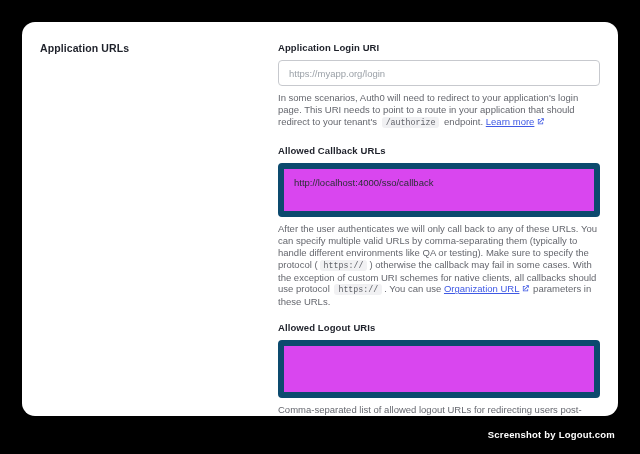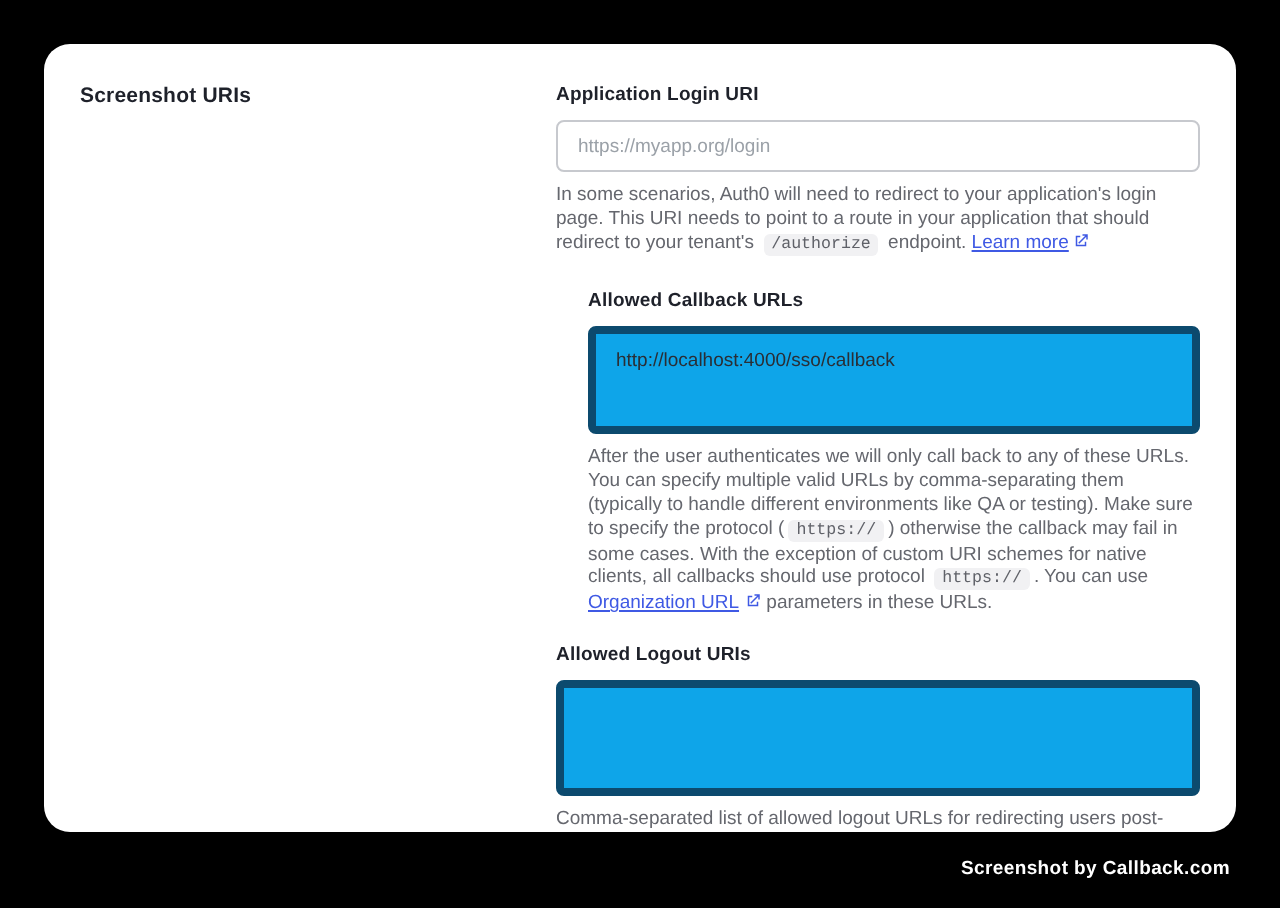--- a/index.html
+++ b/index.html
@@ -45,29 +45,29 @@
     font-family: "Liberation Sans", sans-serif;
     font-size: 9.5px;
     color: #2a2e35;
     outline: none;
     background: #fff;
   }
   .text-input::placeholder { color: #9ba1a8; }
   .text-area {
     display: block;
     width: 100%;
-    border: 4px solid #0c4a6e;
+    border: 6px solid #0c4a6e;
     border-radius: 4px;
     padding: 8px 10px;
     font-family: "Liberation Sans", sans-serif;
     font-size: 9.5px;
     color: #2a2e35;
     outline: none;
     resize: none;
-    background: #0ea5e9;
+    background: #d946ef;
     line-height: 12px;
   }
   .ta-callback { height: 54px; }
   .ta-logout  { height: 58px; }
   .help {
     font-size: 9.5px;
     line-height: 11.8px;
     color: #65676e;
     margin-top: 6px;
   }
@@ -87,39 +87,39 @@
     cursor: pointer;
     white-space: nowrap;
   }
   .ext-icon {
     display: inline-block;
     width: 9px; height: 9px;
     margin-left: 2px;
     vertical-align: -1px;
     fill: #3f59e4;
   }
-  .sec-2 { margin-top: 17px; margin-left: 16px; }
+  .sec-2 { margin-top: 17px; }
   .sec-3 { margin-top: 14px; }
   .watermark {
     position: absolute;
     right: 25px;
     bottom: 14px;
     color: #ffffff;
     font-size: 9.5px;
     font-weight: bold;
     letter-spacing: 0.2px;
   }
 </style>
 </head>
 <body>
 
 <div class="card">
 
   <div class="left-col">
-    <div class="section-title">Screenshot URIs</div>
+    <div class="section-title">Application URLs</div>
   </div>
 
   <div class="right-col">
 
     <div>
       <div class="field-label">Application Login URI</div>
       <input class="text-input" type="text" placeholder="https://myapp.org/login" style="">
       <div class="help"><span>In some scenarios, Auth0 will need to redirect to your application's login page. This URI needs to point to a route in your application that should redirect to your tenant's </span><span class="code">/authorize</span><span> endpoint. </span><a class="link"><span>Learn more</span><svg class="ext-icon" viewBox="0 0 24 24">
               <path d="M14 3h7v7h-2V6.41l-9.29 9.3-1.42-1.42L17.59 5H14V3z"></path>
               <path d="M5 5h6v2H7v10h10v-4h2v6H5V5z"></path>
@@ -137,13 +137,13 @@
 
     <div class="sec-3">
       <div class="field-label">Allowed Logout URIs</div>
       <textarea class="text-area ta-logout" spellcheck="false" style=""></textarea>
       <div class="help"><span>Comma-separated list of allowed logout URLs for redirecting users post-logout. You can use wildcards at the subdomain level (</span><span>). Query strings</span></div>
     </div>
 
   </div>
 </div>
 
-<div class="watermark">Screenshot by Callback.com</div>
+<div class="watermark">Screenshot by Logout.com</div>
 
 </body></html>

